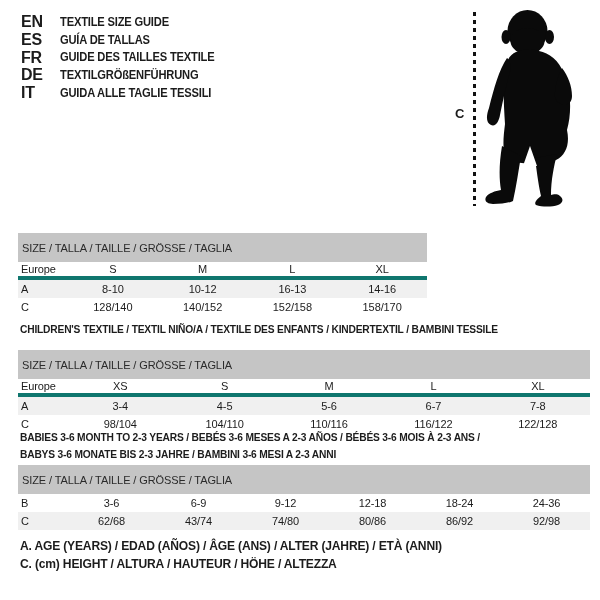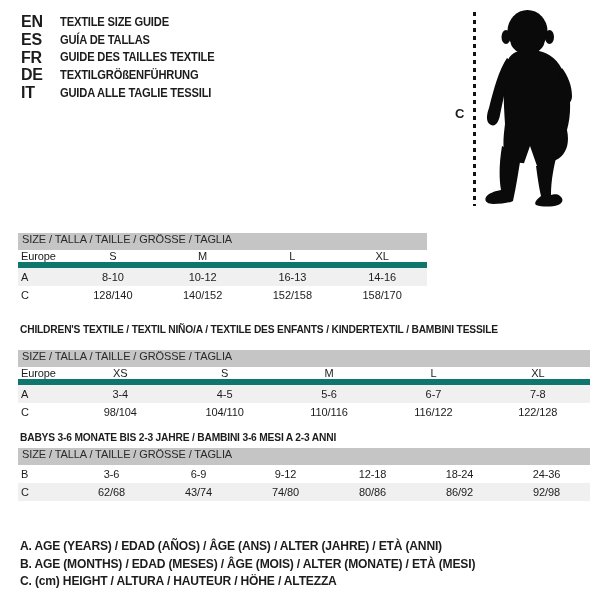--- a/index.html
+++ b/index.html
@@ -15,26 +15,26 @@
   .cond{display:inline-block;transform:scaleX(0.93);transform-origin:0 50%;letter-spacing:-0.2px;white-space:nowrap;}
   
   .dash-line{position:absolute;left:473px;top:12px;width:3px;height:194px;
     background:repeating-linear-gradient(to bottom,#111 0 4px,rgba(0,0,0,0) 4px 8px);}
   .c-label{position:absolute;left:455px;top:106px;font-size:13px;font-weight:bold;}
   .baby{position:absolute;left:484px;top:8px;}
   
   .tsection{position:absolute;left:18px;}
   .ttl{font-weight:bold;font-size:11px;line-height:12px;height:12px;padding-left:2px;white-space:nowrap;}
   .ttl-tall{height:17px;line-height:17px;}
-  .size-bar{height:17px;background:#c5c5c5;display:flex;
+  .size-bar{height:29px;background:#c5c5c5;display:flex;align-items:center;
     padding-left:4px;font-size:11px;color:#2a2a2a;letter-spacing:-0.1px;}
   .mt16{margin-top:16px;} .mt15{margin-top:15px;} .mt2{margin-top:2px;}
   .trow{display:flex;align-items:center;height:18px;font-size:11px;box-sizing:border-box;}
   .trow.shaded{background:#f0f0f0;}
-  .trow.underline{border-bottom:6px solid #0f766e;}
+  .trow.underline{border-bottom:4px solid #0f766e;}
   .tlabel{width:47px;padding-left:3px;letter-spacing:-0.1px;}
   .tcell{flex:1;text-align:center;letter-spacing:-0.1px;}
   
   .footer{position:absolute;left:20px;top:538px;}
   .fline{height:17.5px;font-weight:bold;font-size:13px;white-space:nowrap;}
 </style>
 </head>
 <body>
 
 <div class="page">
@@ -148,20 +148,21 @@
           <span class="tcell">98/104</span>
           <span class="tcell">104/110</span>
           <span class="tcell">110/116</span>
           <span class="tcell">116/122</span>
           <span class="tcell">122/128</span>
         </div>
       </div>
   </div>
 
   <div class="tsection" style="top:429px;width:572px;">
+    <div class="ttl ttl-tall"><span class="cond">BABIES 3-6 MONTH TO 2-3 YEARS / BEBÉS 3-6 MESES A 2-3 AÑOS / BÉBÉS 3-6 MOIS À 2-3 ANS /</span></div>
     <div class="ttl ttl-tall"><span class="cond">BABYS 3-6 MONATE BIS 2-3 JAHRE / BAMBINI 3-6 MESI A 2-3 ANNI</span></div>
     <div class="size-bar mt2">
         <span>SIZE / TALLA / TAILLE / GRÖSSE / TAGLIA</span>
       </div>
     <div>
         <div class="trow">
           <span class="tlabel">B</span>
           <span class="tcell">3-6</span>
           <span class="tcell">6-9</span>
           <span class="tcell">9-12</span>
@@ -176,17 +177,16 @@
           <span class="tcell">74/80</span>
           <span class="tcell">80/86</span>
           <span class="tcell">86/92</span>
           <span class="tcell">92/98</span>
         </div>
       </div>
   </div>
 
   <div class="footer">
     <div class="fline"><span class="cond">A. AGE (YEARS) / EDAD (AÑOS) / ÂGE (ANS) / ALTER (JAHRE) / ETÀ (ANNI)</span></div>
-    <div class="fline"><span class="cond">B. AGE (MONTHS) / EDAD (MESES) / ÂGE (MOIS) / ALTER (MONATE) / ETÀ (MESI)</span></div>
     <div class="fline"><span class="cond">C. (cm) HEIGHT / ALTURA / HAUTEUR / HÖHE / ALTEZZA</span></div>
   </div>
 
 </div>
 
 </body></html>

